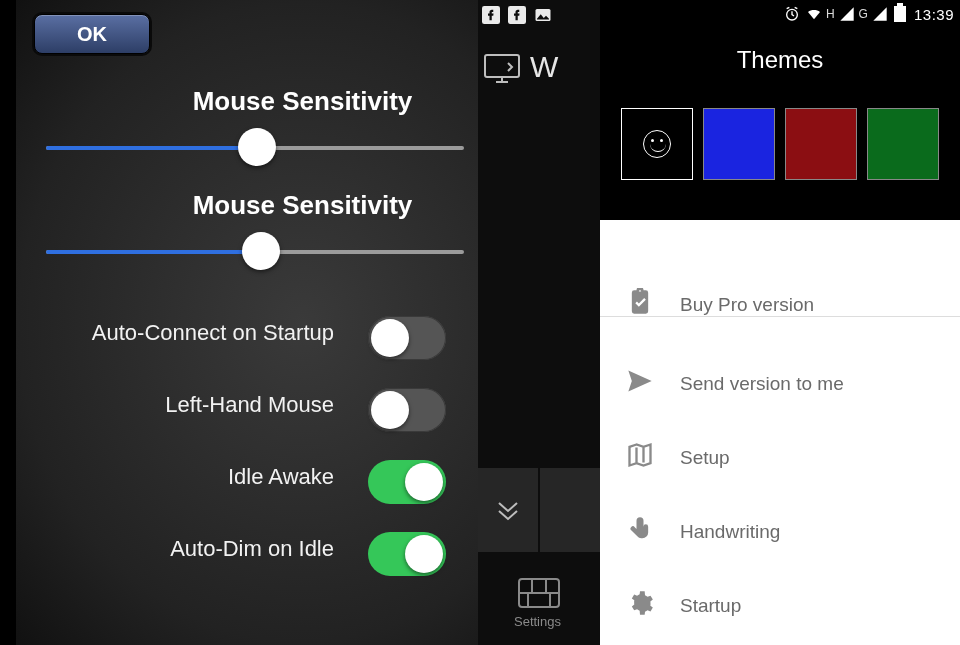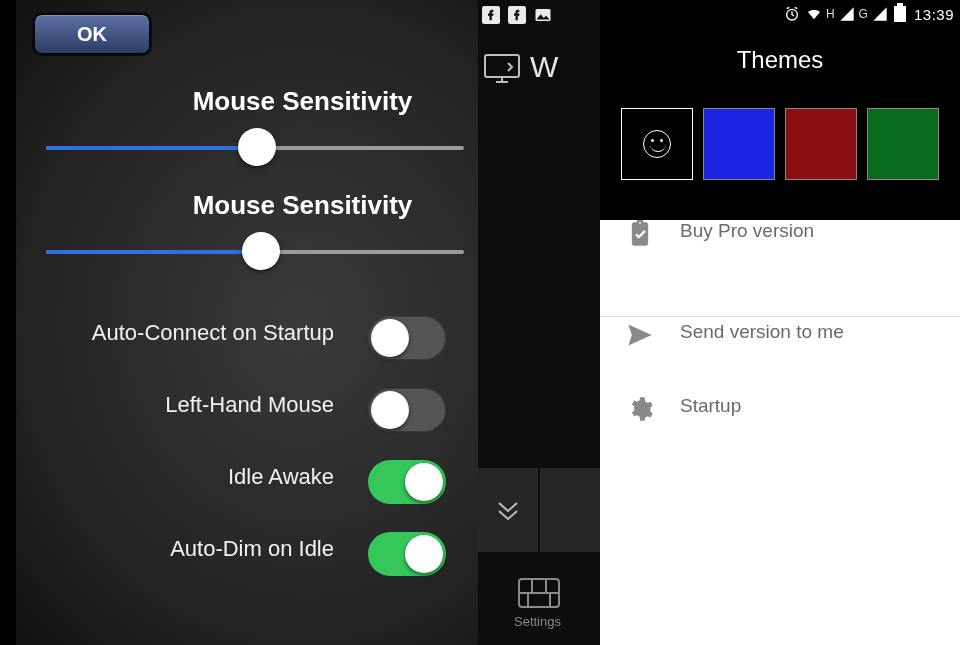--- a/index.html
+++ b/index.html
@@ -82,21 +82,21 @@
   .themes-head .title { font-size:24px; font-weight:400; padding-top:18px; }
   .swatches { position:absolute; top:80px; left:0; width:100%; display:flex; justify-content:center; gap:10px; }
   .swatch { width:72px; height:72px; border:1px solid #888; cursor:pointer; display:flex; align-items:center; justify-content:center; }
   .sw-black{background:#000;border-color:#fff;} .sw-blue{background:#1a24e0;} .sw-red{background:#8b0e12;} .sw-green{background:#0a6b1c;}
   .smiley { width:28px; height:28px; border:1.5px solid #fff; border-radius:50%; position:relative; }
   .smiley::before, .smiley::after { content:""; position:absolute; background:#fff; width:3px; height:3px; border-radius:50%; top:8px; }
   .smiley::before{left:7px;} .smiley::after{right:7px;}
   .smiley .mouth{ position:absolute; left:6px; top:13px; width:16px; height:8px; border:1.5px solid #fff; border-top:none; border-left:none; border-right:none; border-radius:0 0 16px 16px; }
 
   .menu { position:absolute; left:0; top:220px; width:100%; }
-  .mi { height:74px; display:flex; align-items:flex-start; gap:26px; padding-left:26px; cursor:pointer; color:#6a6a6a; font-size:19px; }
+  .mi { height:74px; display:flex; align-items:flex-end; gap:26px; padding-left:26px; cursor:pointer; color:#6a6a6a; font-size:19px; }
   .mi svg { width:28px; height:28px; fill:#8a8a8a; }
   .mi.first { height:96px; }
   .sep { height:1px; background:#ddd; margin:0 0 4px 0; }
 
   .battery { display:inline-block; width:12px; height:16px; background:#fff; position:relative; }
   .battery::before{content:"";position:absolute;top:-3px;left:3px;width:6px;height:3px;background:#fff;}
 </style>
 </head>
 <body>
 
@@ -232,20 +232,32 @@
       </div>
       <div class="sep"></div>
       <div class="mi">
         <svg viewBox="0 0 24 24">
             <path d="M2 3l20 9-20 9 3-9-3-9zm4 9h12"></path>
           </svg>
         <span>Send version to me</span>
       </div>
       <div class="mi">
         <svg viewBox="0 0 24 24">
+            <path d="M9 3L3 5v16l6-2 6 2 6-2V3l-6 2-6-2zm0 2.5v13M15 5.5v13" fill="none" stroke="#8a8a8a" stroke-width="2"></path>
+          </svg>
+        <span>Setup</span>
+      </div>
+      <div class="mi">
+        <svg viewBox="0 0 24 24">
+            <path d="M12 2a3 3 0 00-3 3v7l-1.5-1.5a2 2 0 10-2.8 2.8l5 5A5 5 0 0013 20h1a5 5 0 005-5v-5a2 2 0 00-4 0V5a3 3 0 00-3-3z"></path>
+          </svg>
+        <span>Handwriting</span>
+      </div>
+      <div class="mi">
+        <svg viewBox="0 0 24 24">
             <path d="M12 8a4 4 0 100 8 4 4 0 000-8zm9 4a7.9 7.9 0 00-.1-1.3l2.1-1.6-2-3.4-2.5 1a8 8 0 00-2.2-1.3L16 2h-4l-.3 2.4a8 8 0 00-2.2 1.3l-2.5-1-2 3.4 2.1 1.6A7.9 7.9 0 007 12c0 .4 0 .9.1 1.3L5 14.9l2 3.4 2.5-1a8 8 0 002.2 1.3L12 22h4l.3-2.4a8 8 0 002.2-1.3l2.5 1 2-3.4-2.1-1.6c.1-.4.1-.9.1-1.3z"></path>
           </svg>
         <span>Startup</span>
       </div>
     </div>
   </div>
 
 </div>
 
 </body></html>

